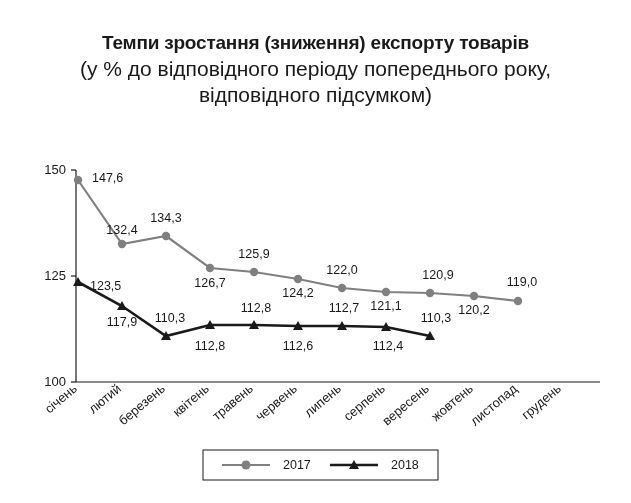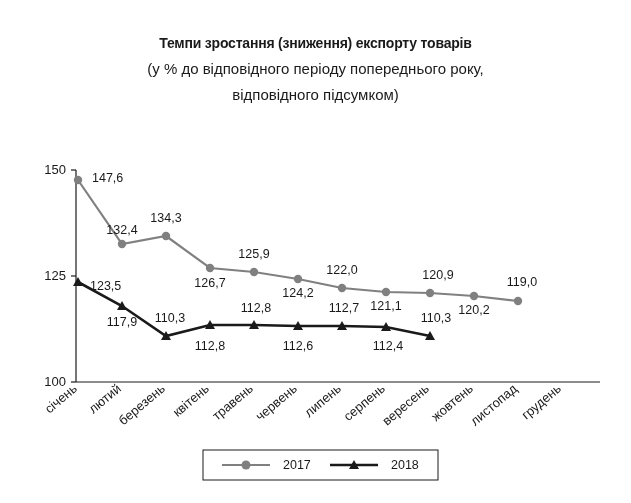--- a/index.html
+++ b/index.html
@@ -20,27 +20,27 @@
     height: 503px;
   }
   .title-block {
     position: absolute;
     top: 30px;
     left: 0;
     width: 631px;
     text-align: center;
   }
   .title-main {
-    font-size: 14px;
+    font-size: 19px;
     font-weight: bold;
     line-height: 26px;
     letter-spacing: -0.2px;
   }
   .title-sub {
-    font-size: 15px;
+    font-size: 21px;
     font-weight: normal;
     line-height: 26px;
   }
   .chart-area {
     position: absolute;
     left: 0;
     top: 150px;
     width: 631px;
     height: 353px;
   }

